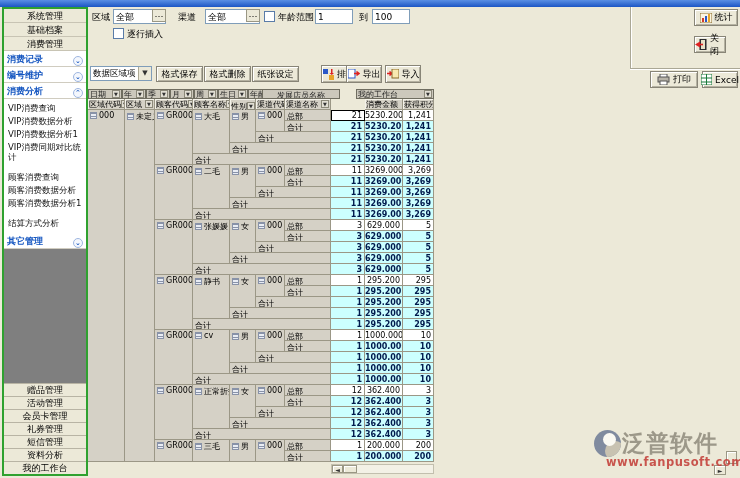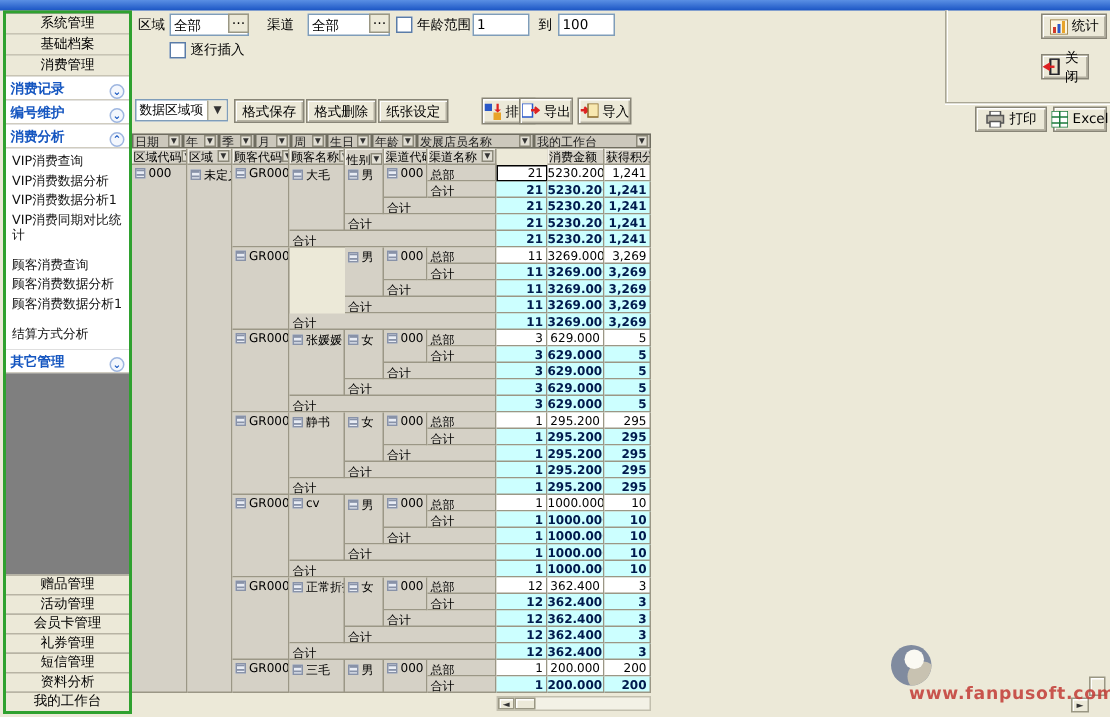--- a/index.html
+++ b/index.html
@@ -268,21 +268,21 @@
         <span class="mini-da">▼</span>
       </div>
       <div class="gcell pvt" style="left: 130px; top: 0px; width: 30px; height: 10px;">
         <span>生日</span>
         <span class="mini-da">▼</span>
       </div>
       <div class="gcell pvt" style="left: 160px; top: 0px; width: 30px; height: 10px;">
         <span>年龄</span>
         <span class="mini-da">▼</span>
       </div>
-      <div class="gcell pvt" style="left: 190px; top: 0px; width: 78px; height: 10px;">
+      <div class="gcell pvt" style="left: 174px; top: 0px; width: 78px; height: 10px; flex-direction: column;">
         <span>发展店员名称</span>
         <span class="mini-da">▼</span>
       </div>
       <div class="gcell pvt" style="left: 268px; top: 0px; width: 78px; height: 10px;">
         <span>我的工作台</span>
         <span class="mini-da">▼</span>
       </div>
       <div class="gcell hdr" style="left: 0px; top: 10px; width: 37px; height: 11px;">
         <span>区域代码</span>
         <span class="mini-da">▼</span>
@@ -339,20 +339,21 @@
       <div class="gcell num cyan" style="left: 243px; top: 43px; width: 34px; height: 11px;">21</div>
       <div class="gcell num cyan" style="left: 277px; top: 43px; width: 38px; height: 11px;">5230.200</div>
       <div class="gcell num cyan" style="left: 315px; top: 43px; width: 31px; height: 11px;">1,241</div>
       <div class="gcell num cyan" style="left: 243px; top: 54px; width: 34px; height: 11px;">21</div>
       <div class="gcell num cyan" style="left: 277px; top: 54px; width: 38px; height: 11px;">5230.200</div>
       <div class="gcell num cyan" style="left: 315px; top: 54px; width: 31px; height: 11px;">1,241</div>
       <div class="gcell num cyan" style="left: 243px; top: 65px; width: 34px; height: 11px;">21</div>
       <div class="gcell num cyan" style="left: 277px; top: 65px; width: 38px; height: 11px;">5230.200</div>
       <div class="gcell num cyan" style="left: 315px; top: 65px; width: 31px; height: 11px;">1,241</div>
       <div class="gcell hcell" style="left: 67px; top: 76px; width: 38px; height: 55px;"><span class="ic"></span><span>GR000002</span></div>
+      <div class="gcell hcell" style="left: 105px; top: 76px; width: 37px; height: 44px;"><span class="ic"></span><span>二毛</span></div>
       <div class="gcell hcell" style="left: 142px; top: 76px; width: 26px; height: 33px;"><span class="ic"></span><span>男</span></div>
       <div class="gcell hcell" style="left: 168px; top: 76px; width: 29px; height: 22px;"><span class="ic"></span><span>000</span></div>
       <div class="gcell hcell" style="left: 197px; top: 76px; width: 46px; height: 11px;"><span>总部</span></div>
       <div class="gcell hcell" style="left: 197px; top: 87px; width: 46px; height: 11px;"><span>合计</span></div>
       <div class="gcell hcell" style="left: 168px; top: 98px; width: 75px; height: 11px;"><span>合计</span></div>
       <div class="gcell hcell" style="left: 142px; top: 109px; width: 101px; height: 11px;"><span>合计</span></div>
       <div class="gcell hcell" style="left: 105px; top: 120px; width: 138px; height: 11px;"><span>合计</span></div>
       <div class="gcell num" style="left: 243px; top: 76px; width: 34px; height: 11px;">11</div>
       <div class="gcell num" style="left: 277px; top: 76px; width: 38px; height: 11px;">3269.000</div>
       <div class="gcell num" style="left: 315px; top: 76px; width: 31px; height: 11px;">3,269</div>
@@ -481,15 +482,16 @@
   <div class="sb" style="left:331px;top:464px;width:103px;height:10px">
     <div class="sb-btn" style="left:0;top:0;width:11px;height:8px;line-height:8px">◄</div>
     <div class="sb-btn" style="left:11px;top:0;width:14px;height:8px"></div>
   </div>
 
   <div class="sb-btn" style="left:726px;top:451px;width:11px;height:13px;line-height:12px"></div>
   <div class="sb-btn" style="left:714px;top:465px;width:12px;height:10px;line-height:9px">►</div>
 
   <div class="wm">
     <span class="wm-logo"></span>
+    <span class="wm-brand">泛普软件</span>
     <span class="wm-url">www.fanpusoft.com</span>
   </div>
 </div>
 
 </body></html>

